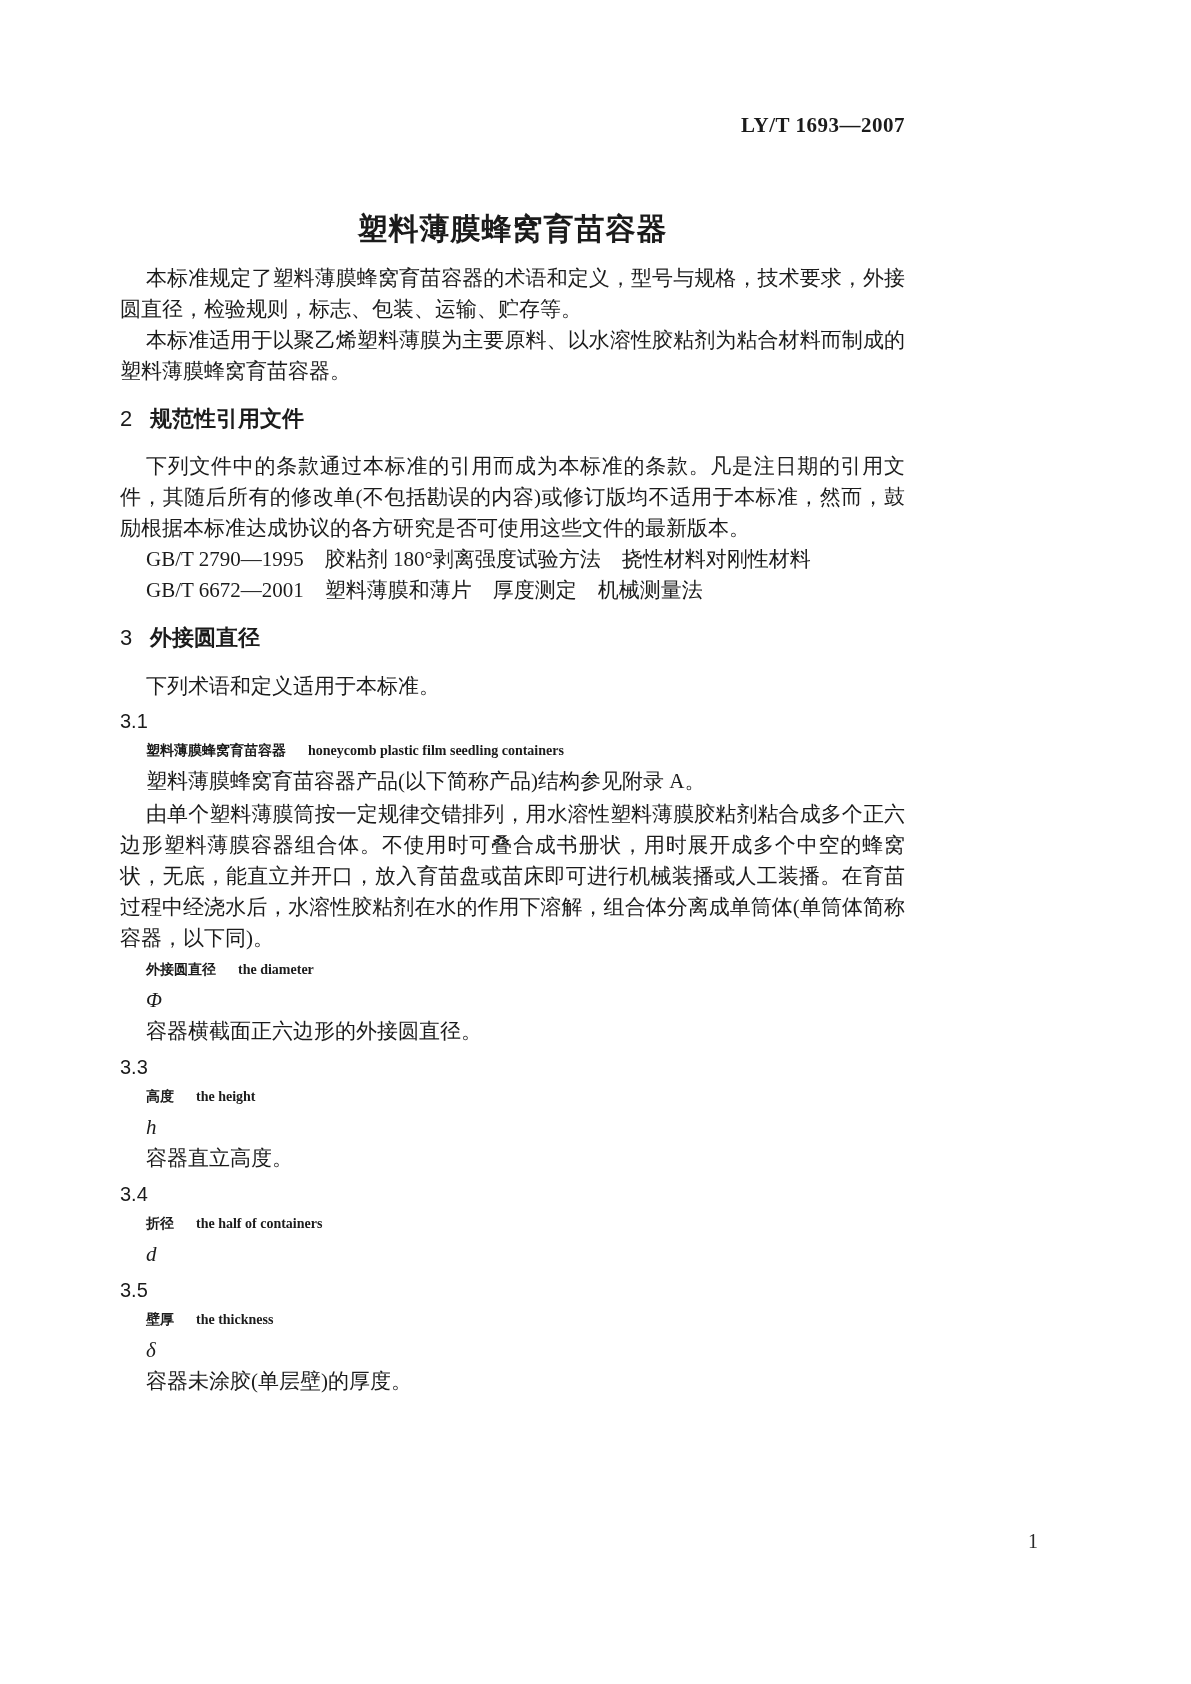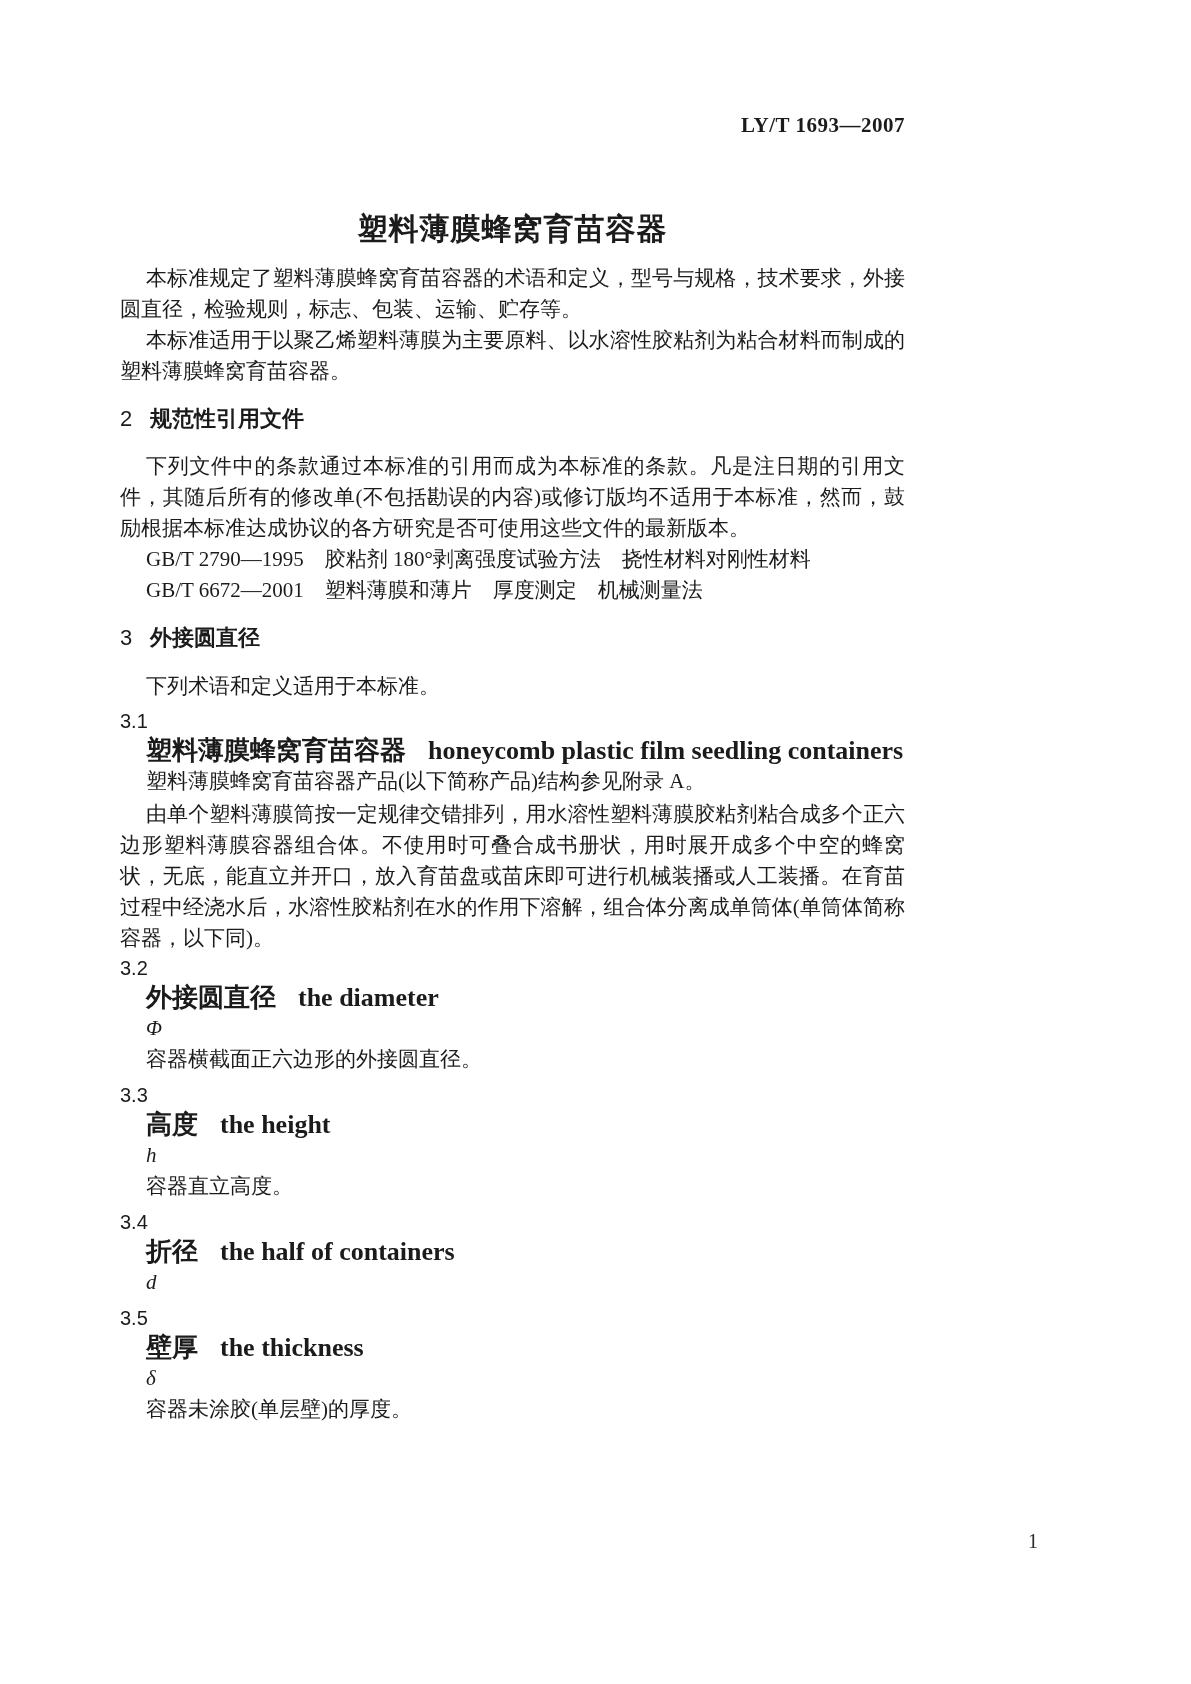--- a/index.html
+++ b/index.html
@@ -78,21 +78,21 @@
     margin: 0;
     font-family: "Liberation Sans", "DejaVu Sans", sans-serif;
     font-size: 20px;
     line-height: 28px;
   }
   .term-num.tn-31 { margin-top: 5px; }
   .term-num.tn-sep { margin-top: 6px; }
   .term-line {
     margin: 0;
     padding-left: 26px;
-    font-size: 26px;
+    font-size: 14px;
     line-height: 31px;
   }
   .term-zh {
     font-family: "Liberation Sans", "DejaVu Sans", sans-serif;
     font-weight: bold;
   }
   .term-en {
     font-family: "Liberation Serif", "DejaVu Serif", serif;
     font-weight: bold;
     margin-left: 22px;
@@ -145,21 +145,20 @@
     </div>
     <p class="para intro">下列术语和定义适用于本标准。</p>
 
     <p class="term-num tn-31">3.1</p>
     <p class="term-line">
       <span class="term-zh">塑料薄膜蜂窝育苗容器</span><span class="term-en">honeycomb plastic film seedling containers</span>
     </p>
     <p class="para">塑料薄膜蜂窝育苗容器产品(以下简称产品)结构参见附录 A。</p>
     <p class="para term-body">由单个塑料薄膜筒按一定规律交错排列，用水溶性塑料薄膜胶粘剂粘合成多个正六边形塑料薄膜容器组合体。不使用时可叠合成书册状，用时展开成多个中空的蜂窝状，无底，能直立并开口，放入育苗盘或苗床即可进行机械装播或人工装播。在育苗过程中经浇水后，水溶性胶粘剂在水的作用下溶解，组合体分离成单筒体(单筒体简称容器，以下同)。</p>
 
-    <p class="term-num">3.2</p>
     <p class="term-line">
       <span class="term-zh">外接圆直径</span><span class="term-en">the diameter</span>
     </p>
     <p class="sym-line">Φ</p>
     <p class="def-line">容器横截面正六边形的外接圆直径。</p>
 
     <p class="term-num tn-sep">3.3</p>
     <p class="term-line">
       <span class="term-zh">高度</span><span class="term-en">the height</span>
     </p>

